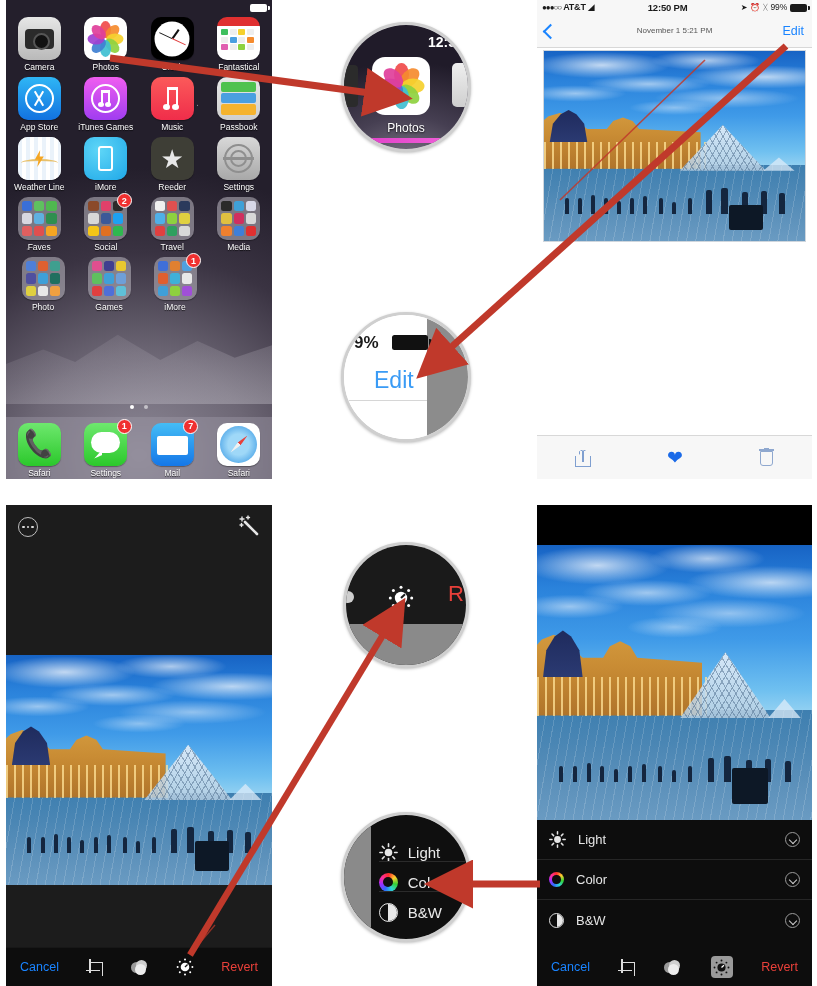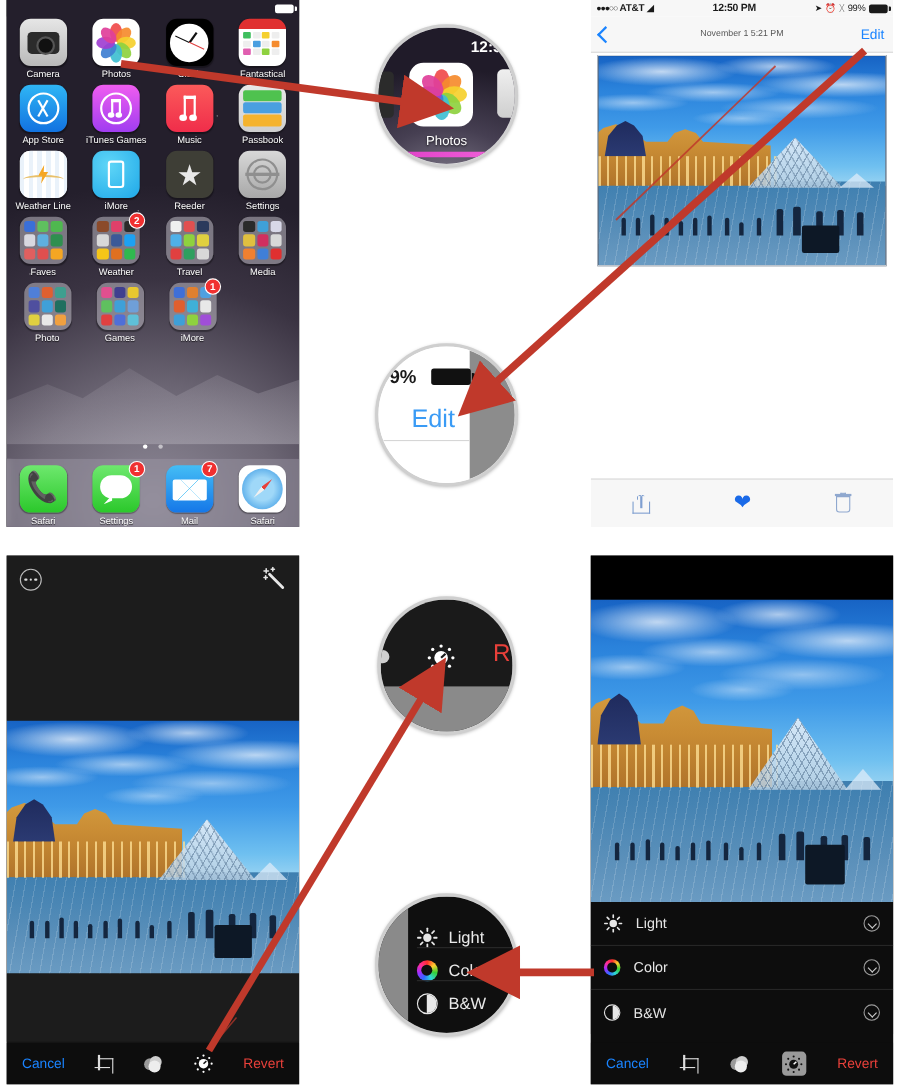--- a/index.html
+++ b/index.html
@@ -461,21 +461,21 @@
                 <i style="background:#e0406a"></i>
                 <i style="background:#2a2a2a"></i>
               <i style="background:#d8d8d8"></i>
                 <i style="background:#3b5998"></i>
                 <i style="background:#1da1f2"></i>
               <i style="background:#f5c518"></i>
                 <i style="background:#e07020"></i>
                 <i style="background:#2fb84f"></i>
             </div>
           </div>
-          <div class="nm">Weather</div>
+          <div class="nm">Social</div>
         </div>
         <div class="app">
           <div class="ic folder">
             <div class="fi">
               <i style="background:#f0f0f0"></i>
                 <i style="background:#e05050"></i>
                 <i style="background:#2b3a5c"></i>
               <i style="background:#4fb0e8"></i>
                 <i style="background:#8ed13f"></i>
                 <i style="background:#e0d040"></i>

